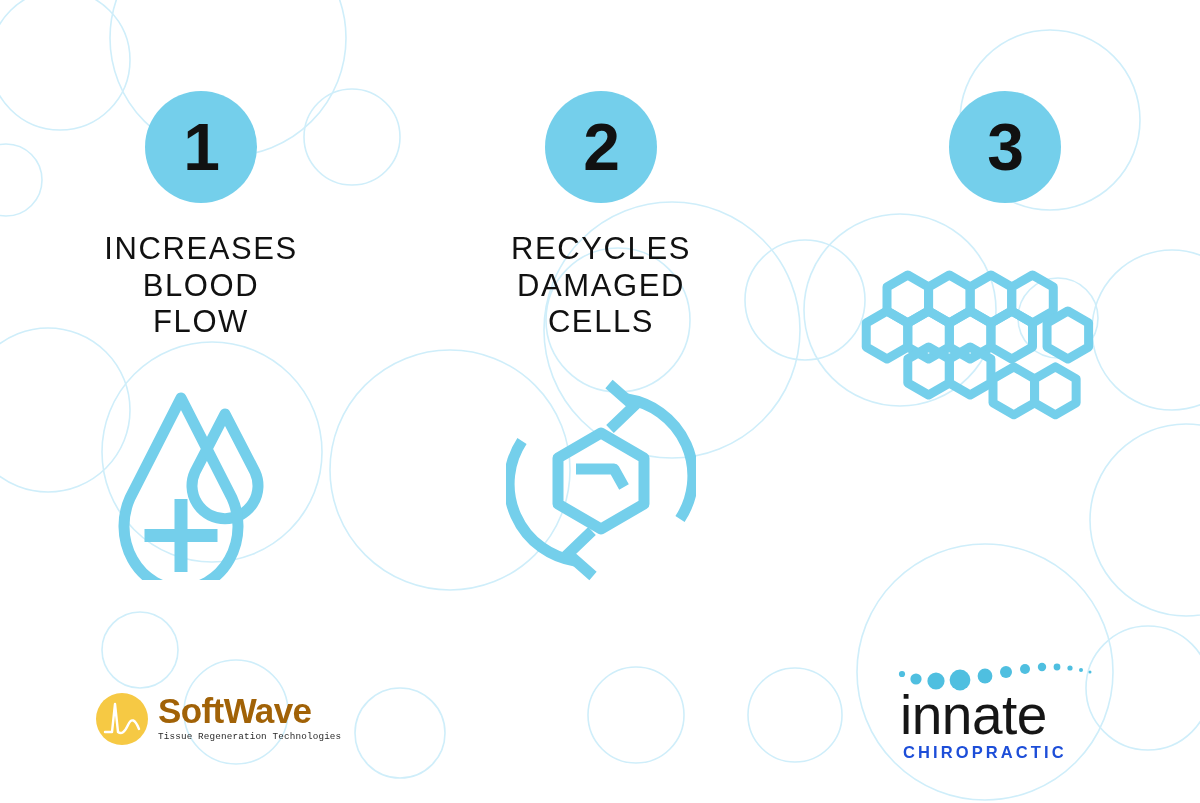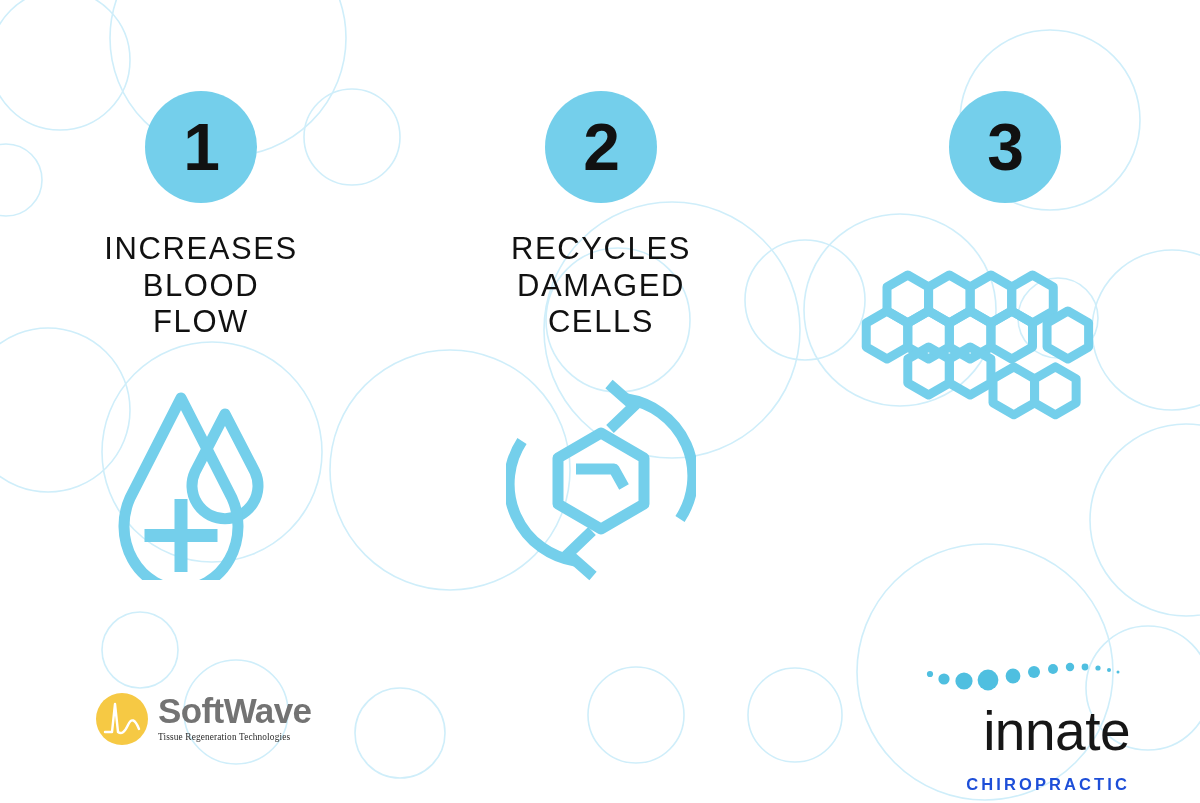--- a/index.html
+++ b/index.html
@@ -106,40 +106,39 @@
     display: flex;
     flex-direction: column;
     align-items: flex-start;
     padding-bottom: 2px;
   }
   .sw-name {
     font-family: "Liberation Sans", sans-serif;
     font-weight: bold;
     font-size: 35px;
     line-height: 0.98;
-    color: #737373;
+    color: #a16207;
     letter-spacing: -0.6px;
   }
   .sw-tag {
-    font-family: Liberation Serif, serif;
+    font-family: Liberation Mono, monospace;
     font-size: 9.3px;
     color: #2a2a2a;
     letter-spacing: 0.15px;
     margin-top: 3px;
   }
 
   .innate-logo {
     position: absolute;
     left: 900px;
     top: 660px;
     width: 230px;
     display: flex;
     flex-direction: column;
-    align-items: flex-end;
-    gap: 16px;
+    align-items: flex-start;
   }
   .innate-dots { margin-bottom: -4px; margin-left: -8px; }
   .innate-name {
     font-family: "Liberation Sans", sans-serif;
     font-weight: normal;
     font-size: 55px;
     line-height: 0.92;
     color: #161616;
     letter-spacing: -0.5px;
   }

